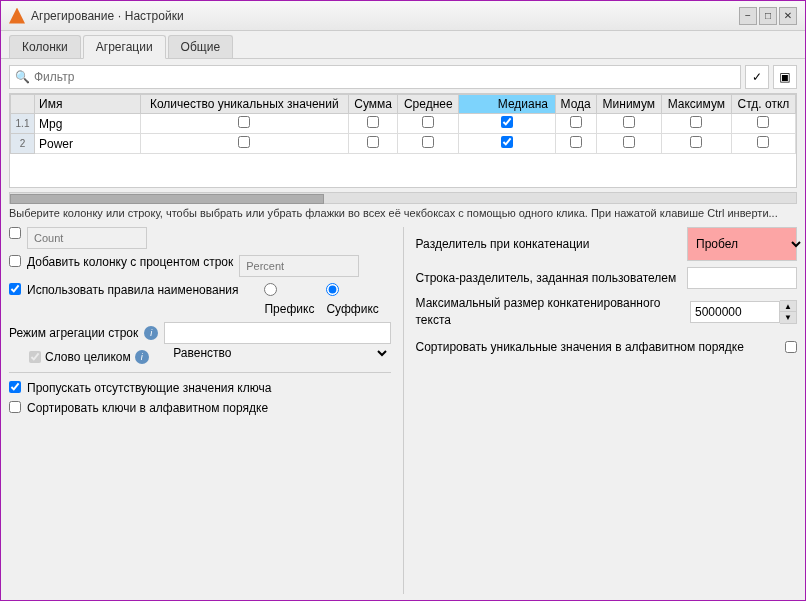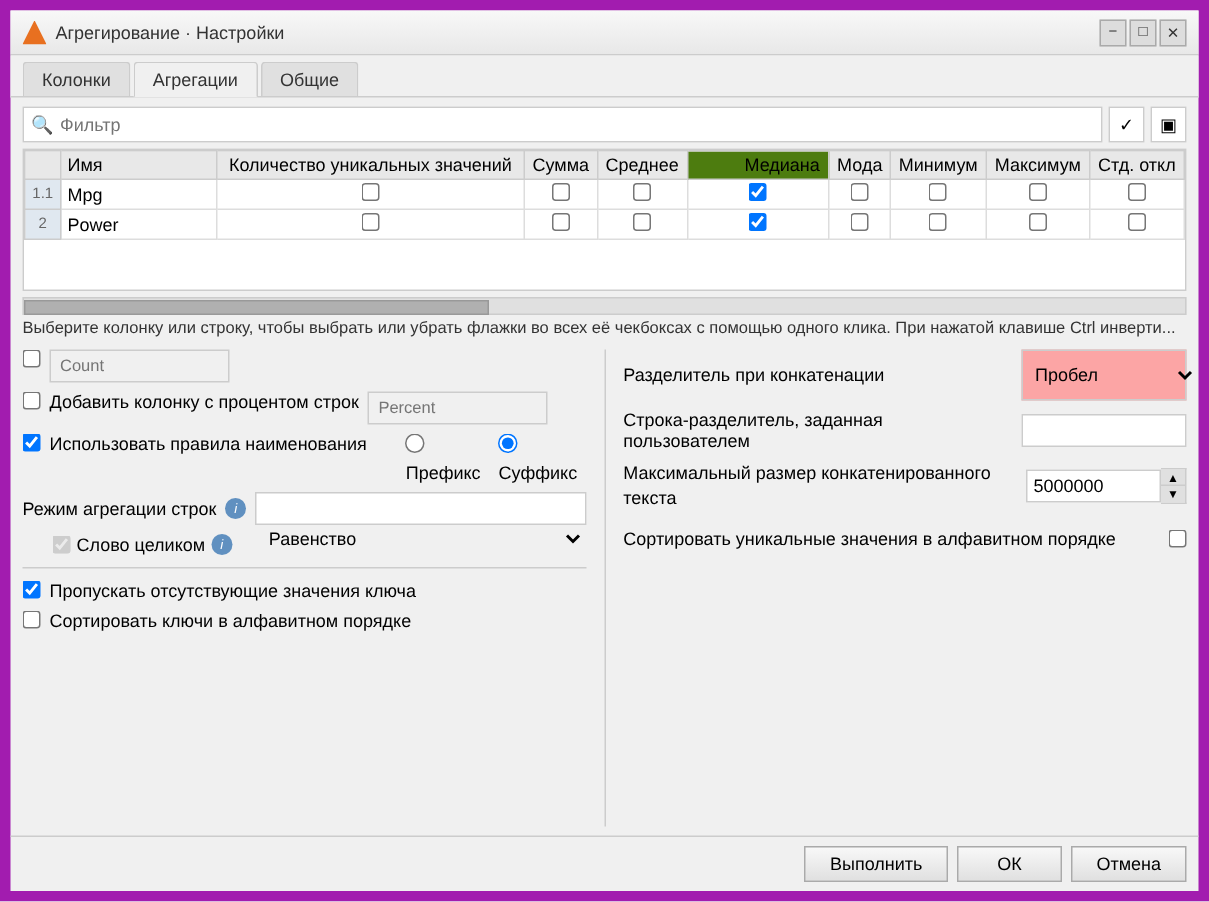--- a/index.html
+++ b/index.html
@@ -11,21 +11,21 @@
       justify-content: center;
       align-items: center;
       width: 806px;
       height: 601px;
       overflow: hidden;
     }
     .window {
       width: 806px;
       height: 601px;
       background: #f0f0f0;
-      border: 7px solid #a21caf;
+      border: 1px solid #a21caf;
       display: flex;
       flex-direction: column;
     }
     .title-bar {
       background: linear-gradient(to bottom, #f8f8f8, #e8e8e8);
       border-bottom: 1px solid #ccc;
       padding: 6px 8px;
       display: flex;
       align-items: center;
       justify-content: space-between;
@@ -368,21 +368,21 @@
 
     <div class="table-wrap">
       <table>
         <thead>
           <tr>
             <th style="width:20px;"></th>
             <th class="name-col">Имя</th>
             <th>Количество уникальных значений</th>
             <th>Сумма</th>
             <th>Среднее</th>
-            <th style="background:#4d7c0f;padding-left:36px;">Медиана</th>
+            <th style="background:#7dd3fc;padding-left:36px;">Медиана</th>
             <th>Мода</th>
             <th>Минимум</th>
             <th>Максимум</th>
             <th>Стд. откл</th>
           </tr>
         </thead>
         <tbody>
           <tr>
             <td class="row-num">1.1</td>
             <td class="name-col">Mpg</td>
@@ -506,18 +506,13 @@
 
         <div style="display:flex;align-items:flex-start;gap:6px;margin-top:4px;">
           <span style="flex:1;line-height:1.4;">Сортировать уникальные значения в алфавитном порядке</span>
           <input type="checkbox" style="margin-top: 2px;">
         </div>
 
       </div>
     </div>
   </div>
 
-  <div class="bottom-btn-row">
-    <button class="btn">Выполнить</button>
-    <button class="btn">ОК</button>
-    <button class="btn">Отмена</button>
-  </div>
 </div>
 
 </body></html>

